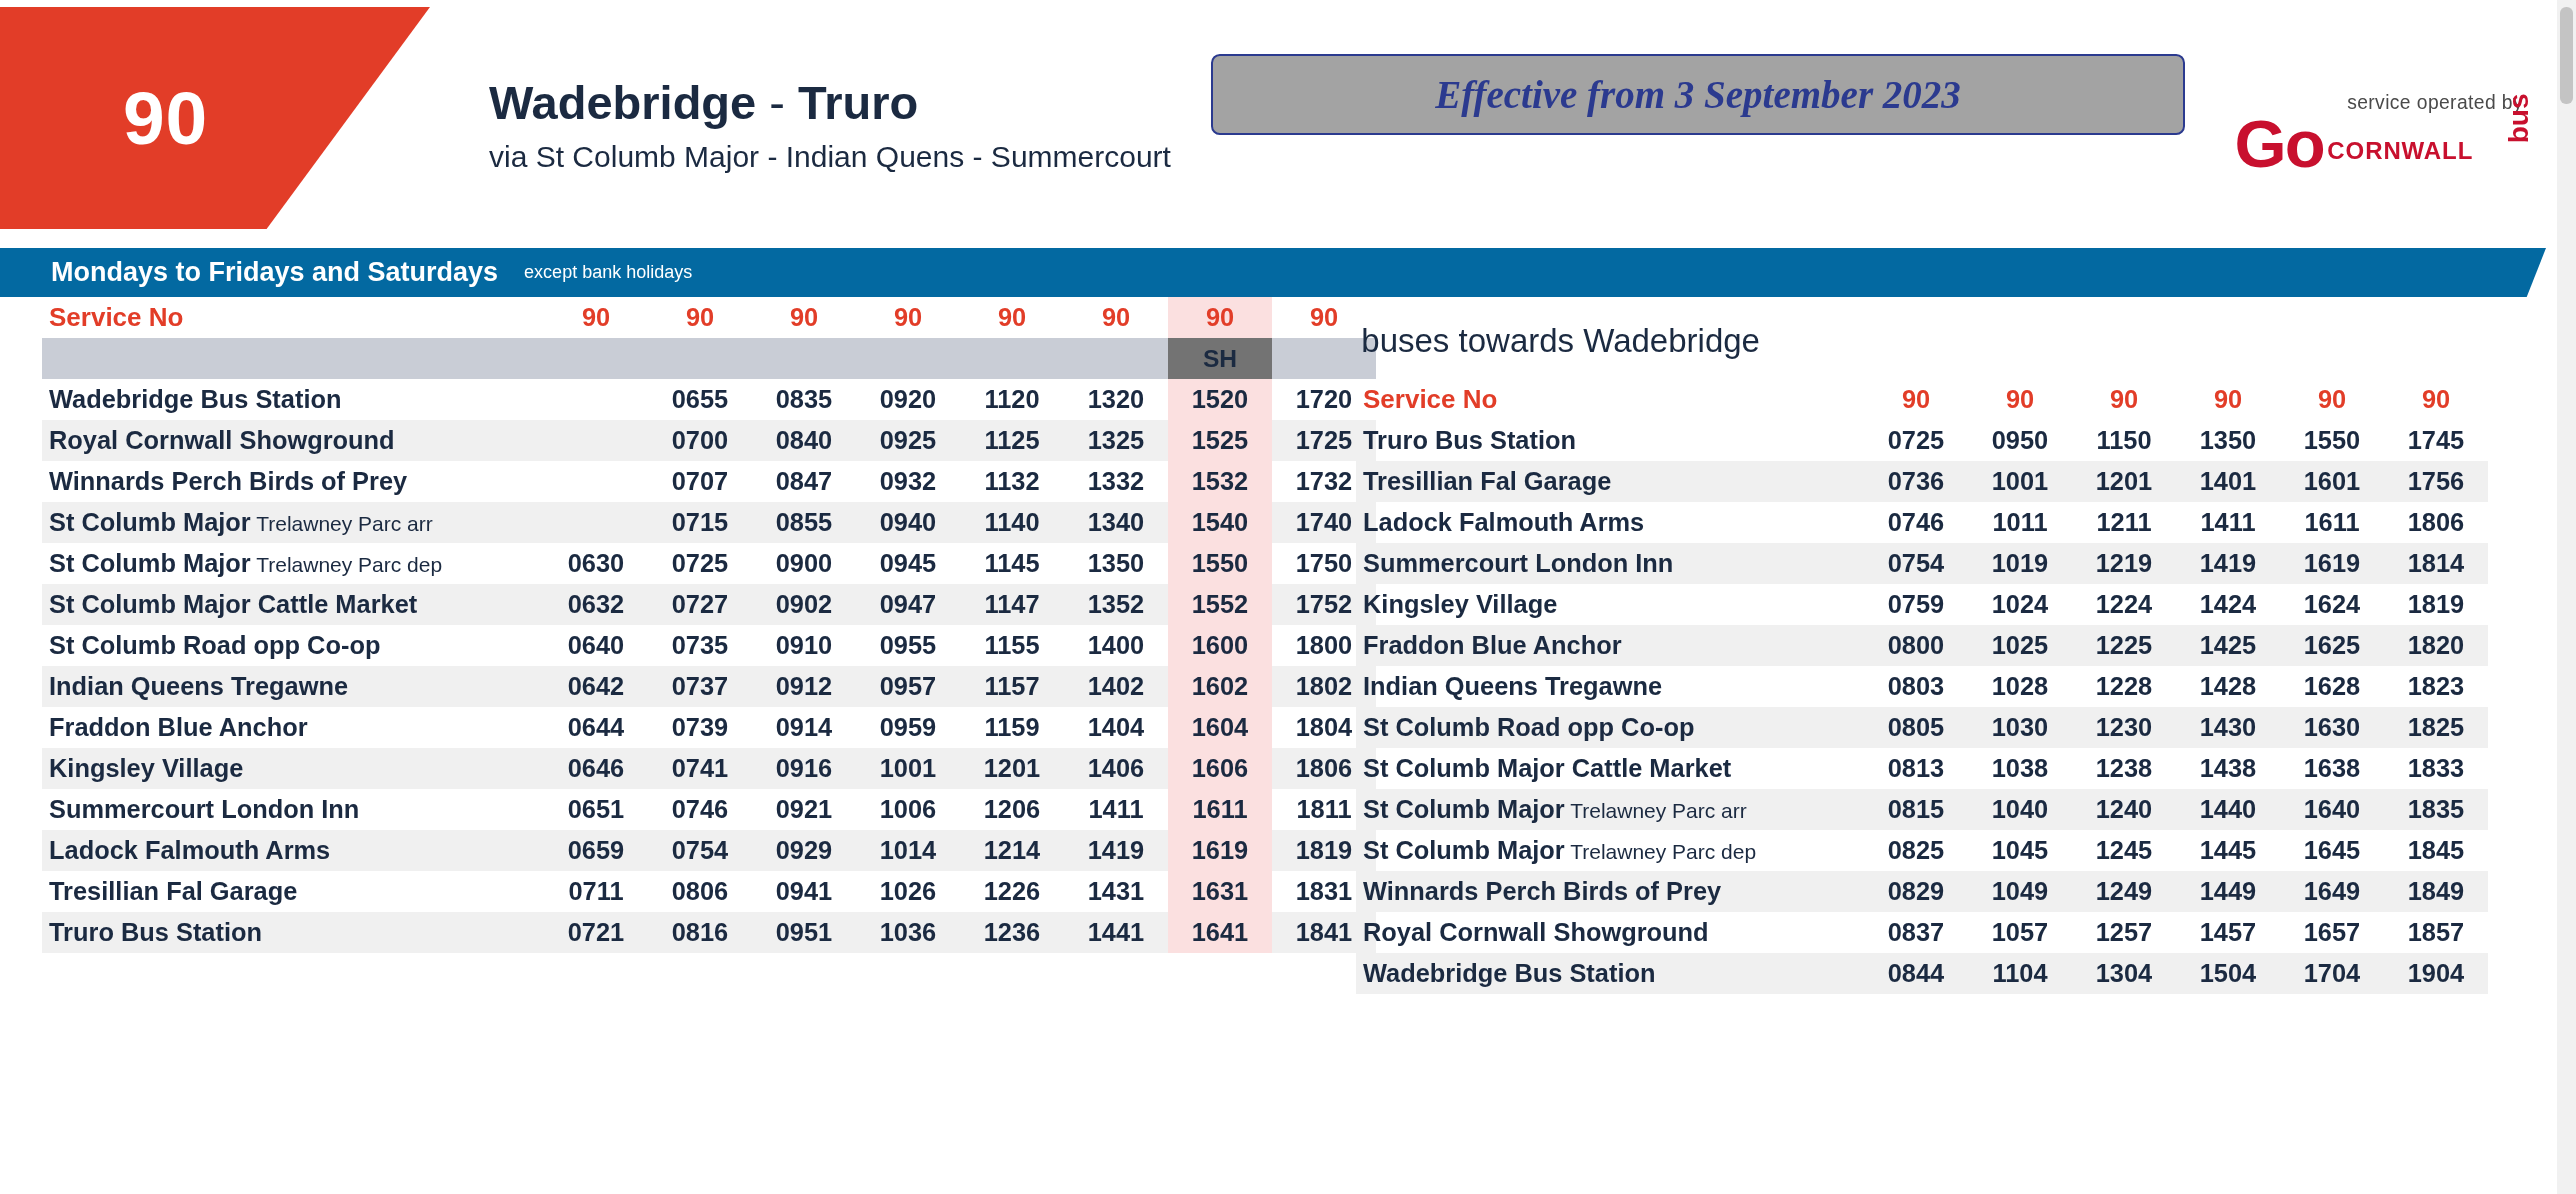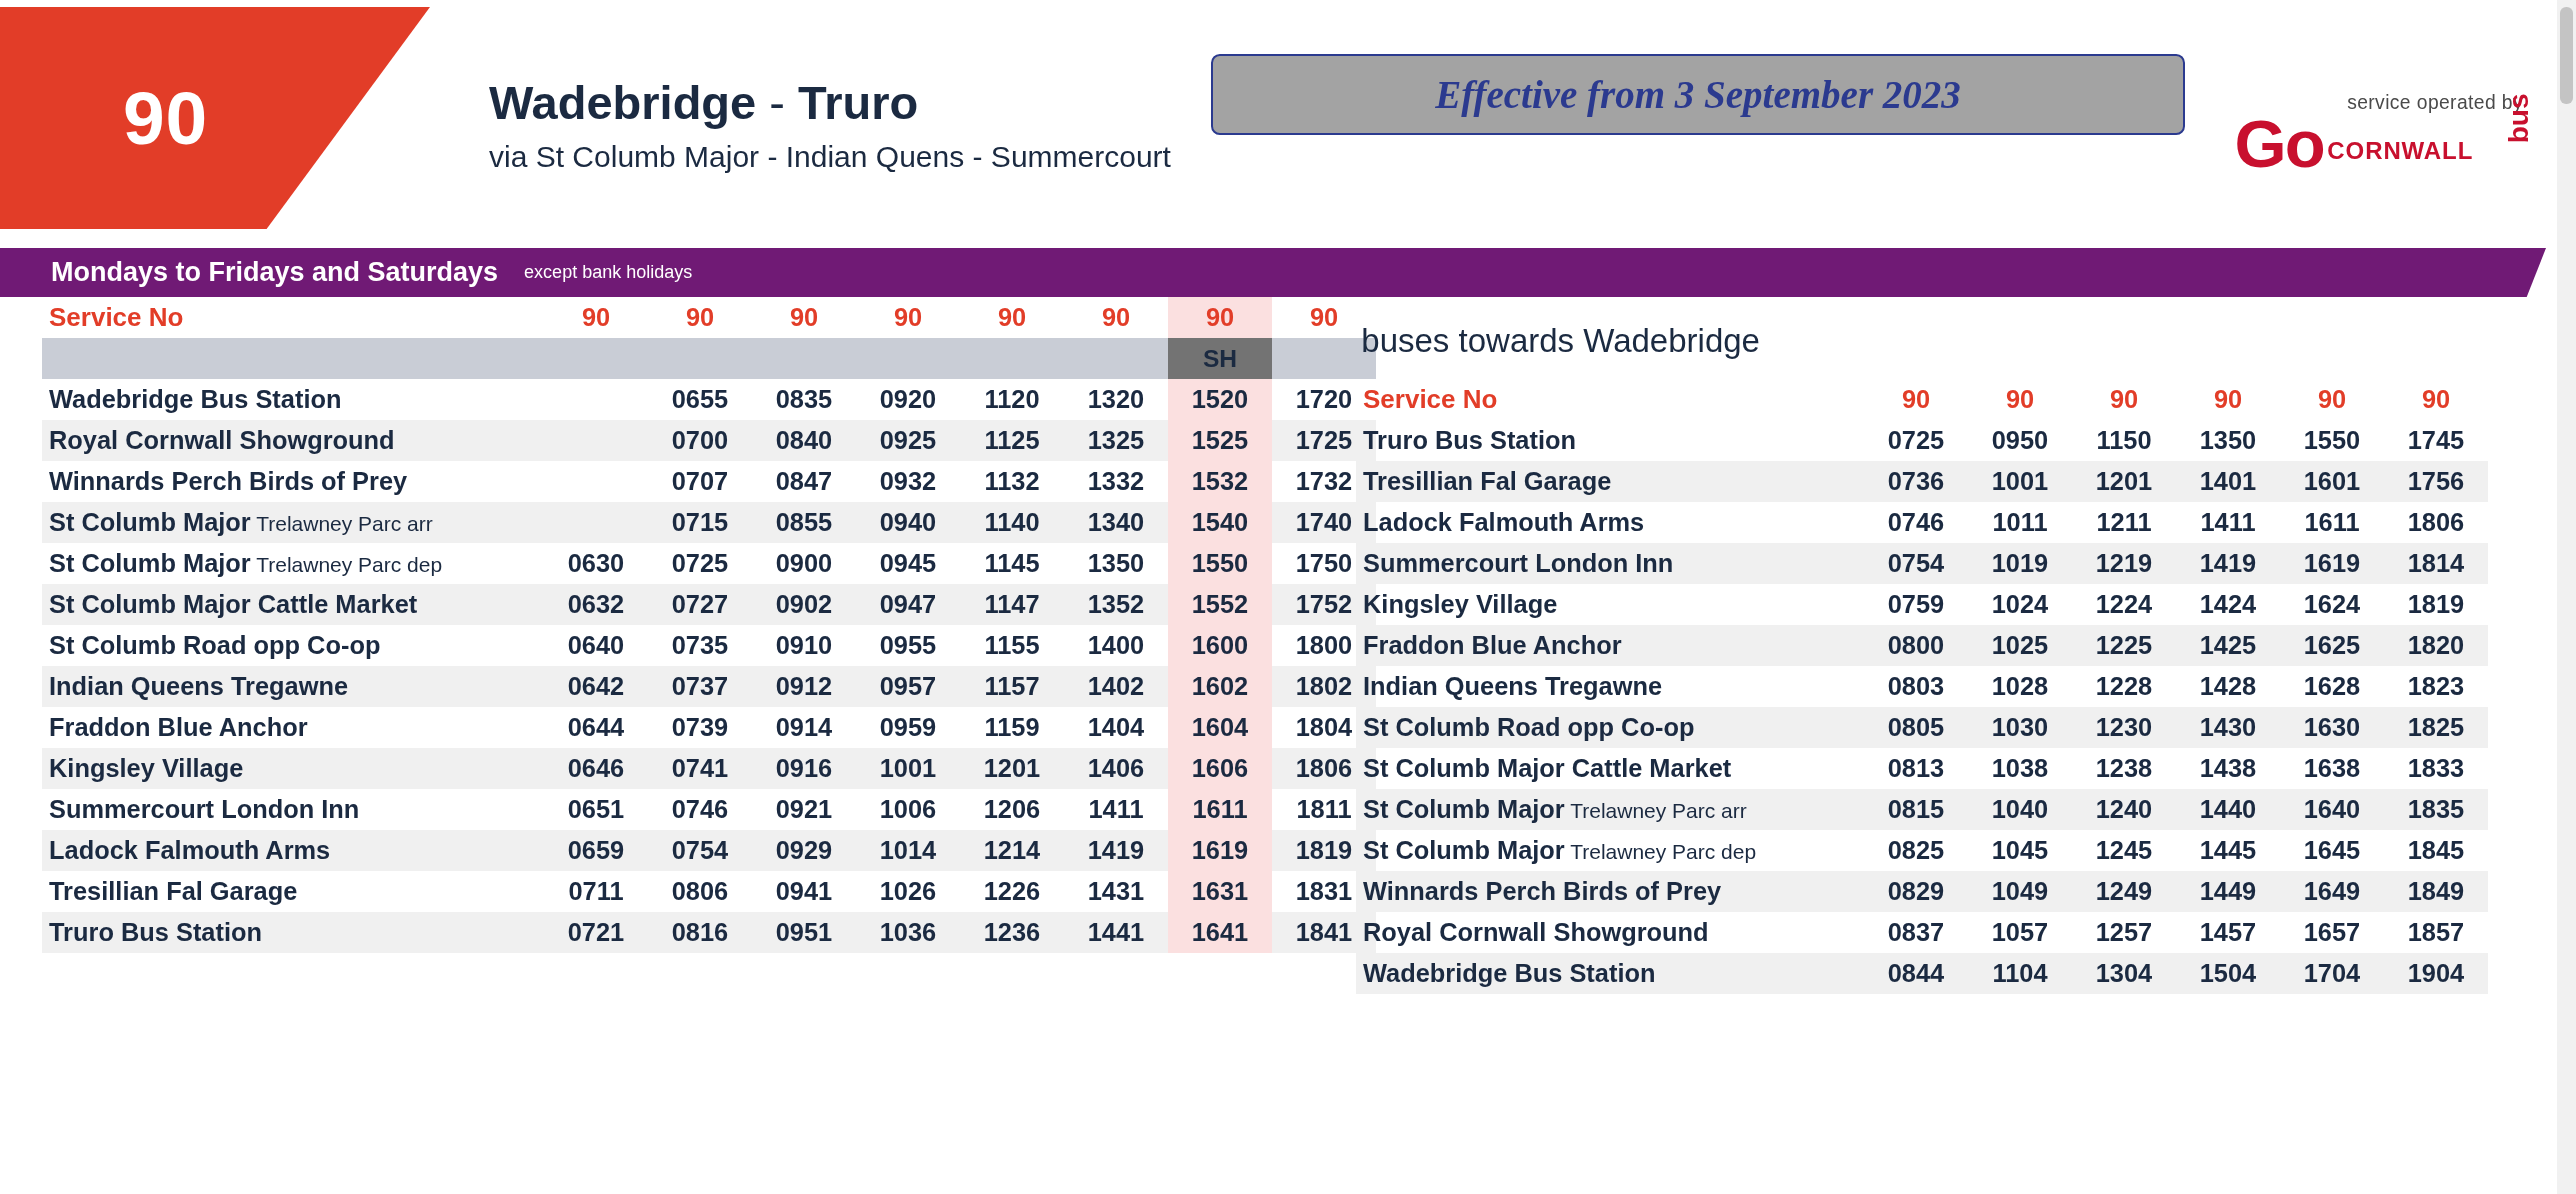--- a/index.html
+++ b/index.html
@@ -143,21 +143,21 @@
     width: 132px;
     height: 23px;
     border-bottom: 6.1px solid #c8102e;
     border-radius: 0 0 60% 20%;
   }
 
   
   .day-band {
     position: relative;
     height: 49px;
-    background: #701a75;
+    background: #0369a1;
     margin-right: 30px;
     display: flex;
     align-items: center;
     clip-path: polygon(0 0, 100% 0, calc(100% - 19.3px) 100%, 0 100%);
   }
   .day-band .strong {
     color: #ffffff;
     font-size: 27px;
     font-weight: bold;
     margin-left: 51px;

